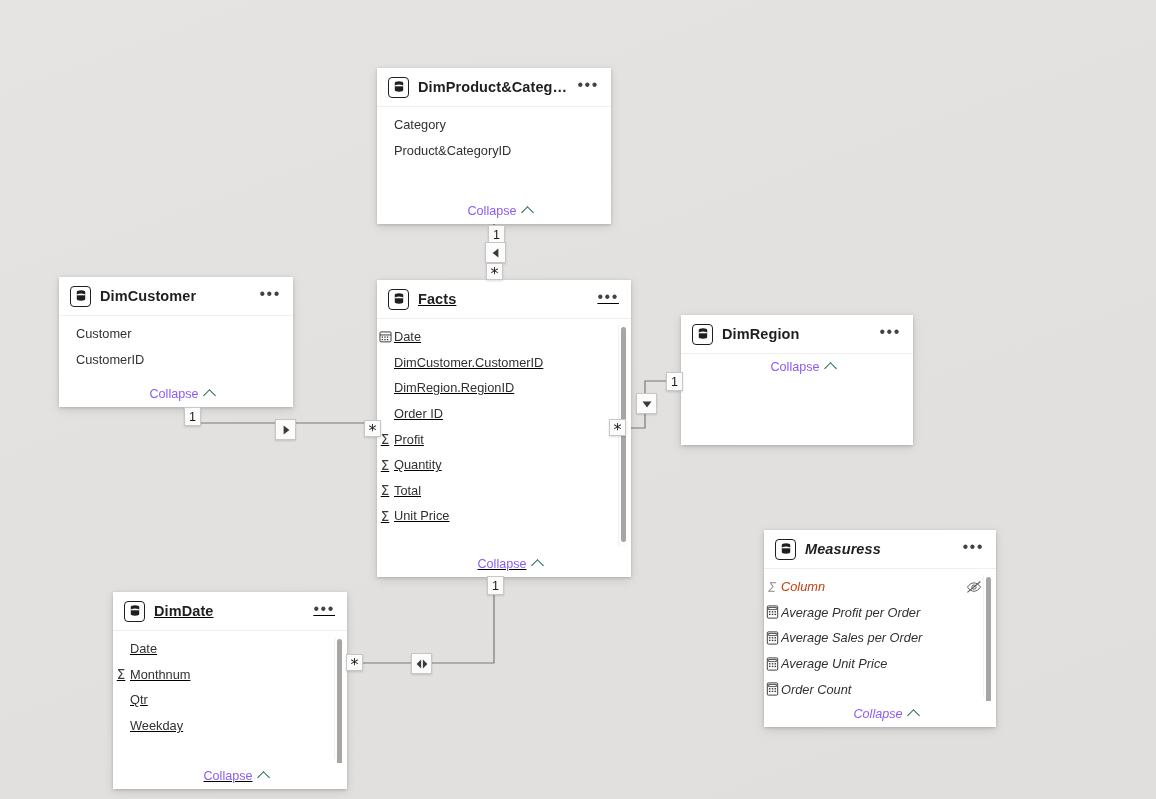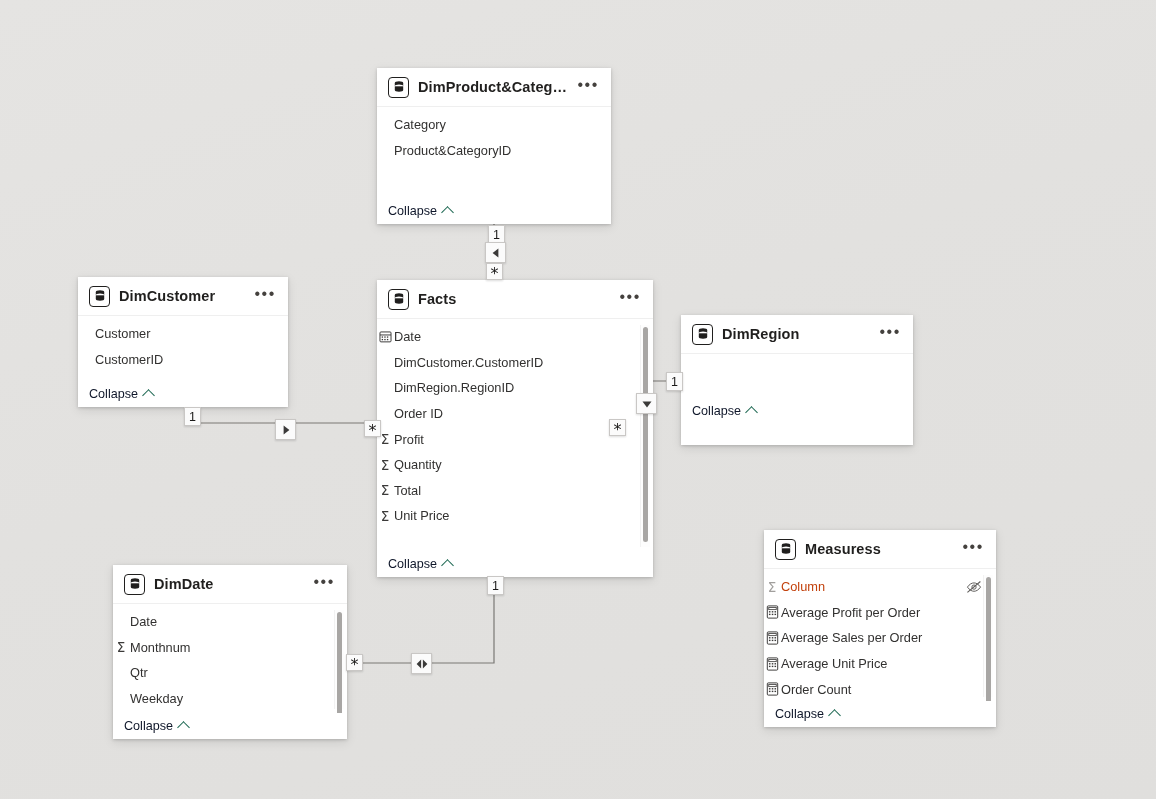--- a/index.html
+++ b/index.html
@@ -125,24 +125,25 @@
     flex: 0 0 auto;
     padding-left: 6px;
   }
   .collapse {
     height: 26px;
     display: flex;
     align-items: center;
     gap: 6px;
     padding-left: 11px;
     font-size: 12.6px;
-    color: #0f172a;
+    color: #8b5cf6;
     cursor: pointer;
     background: #fff;
     flex: 0 0 auto;
+    justify-content: center;
   }
   .chev {
     display: inline-block;
     width: 8px;
     height: 8px;
     border-left: 1.4px solid #1a6650;
     border-top: 1.4px solid #1a6650;
     transform: rotate(45deg);
     margin-top: 3px;
   }
@@ -228,21 +229,21 @@
           </div>
           <div class="fld">
             <span class="fname">Product&amp;CategoryID</span>
           </div>
         </div>
         <div class="collapse">
           <span>Collapse</span>
           <span class="chev"></span>
         </div>
       </div>
-      <div class="tbl" style="left: 78px; top: 277px; width: 210px; height: 130px;">
+      <div class="tbl" style="left: 59px; top: 277px; width: 234px; height: 130px;">
         <div class="tbl-header">
           <span class="tbl-icon">
             <svg width="11" height="12" viewBox="0 0 11 12">
               <ellipse cx="5.5" cy="2" rx="4.2" ry="1.7" fill="#201f1e"></ellipse>
               <rect x="1.3" y="2" width="8.4" height="3" fill="#201f1e"></rect>
               <ellipse cx="5.5" cy="5.1" rx="4.2" ry="1.6" fill="#ffffff"></ellipse>
               <rect x="1.3" y="5.3" width="8.4" height="3.6" fill="#201f1e"></rect>
               <ellipse cx="5.5" cy="9" rx="4.2" ry="1.7" fill="#201f1e"></ellipse>
             </svg>
           </span>
@@ -255,21 +256,21 @@
           </div>
           <div class="fld">
             <span class="fname">CustomerID</span>
           </div>
         </div>
         <div class="collapse">
           <span>Collapse</span>
           <span class="chev"></span>
         </div>
       </div>
-      <div class="tbl" style="left: 377px; top: 280px; width: 276px; height: 297px;">
+      <div class="tbl" style="left: 377px; top: 280px; width: 254px; height: 297px; text-decoration: underline;">
         <div class="tbl-header">
           <span class="tbl-icon">
             <svg width="11" height="12" viewBox="0 0 11 12">
               <ellipse cx="5.5" cy="2" rx="4.2" ry="1.7" fill="#201f1e"></ellipse>
               <rect x="1.3" y="2" width="8.4" height="3" fill="#201f1e"></rect>
               <ellipse cx="5.5" cy="5.1" rx="4.2" ry="1.6" fill="#ffffff"></ellipse>
               <rect x="1.3" y="5.3" width="8.4" height="3.6" fill="#201f1e"></rect>
               <ellipse cx="5.5" cy="9" rx="4.2" ry="1.7" fill="#201f1e"></ellipse>
             </svg>
           </span>
@@ -319,40 +320,40 @@
           </div>
           <div class="sbar">
             <div class="sthumb" style="top: 2px; height: 215px;"></div>
           </div>
         </div>
         <div class="collapse">
           <span>Collapse</span>
           <span class="chev"></span>
         </div>
       </div>
-      <div class="tbl" style="left: 681px; top: 315px; width: 232px; height: 130px; gap: 44px;">
+      <div class="tbl" style="left: 681px; top: 315px; width: 232px; height: 130px;">
         <div class="tbl-header">
           <span class="tbl-icon">
             <svg width="11" height="12" viewBox="0 0 11 12">
               <ellipse cx="5.5" cy="2" rx="4.2" ry="1.7" fill="#201f1e"></ellipse>
               <rect x="1.3" y="2" width="8.4" height="3" fill="#201f1e"></rect>
               <ellipse cx="5.5" cy="5.1" rx="4.2" ry="1.6" fill="#ffffff"></ellipse>
               <rect x="1.3" y="5.3" width="8.4" height="3.6" fill="#201f1e"></rect>
               <ellipse cx="5.5" cy="9" rx="4.2" ry="1.7" fill="#201f1e"></ellipse>
             </svg>
           </span>
           <span class="tbl-title">DimRegion</span>
           <span class="tbl-menu">•••</span>
         </div>
         <div class="collapse">
           <span>Collapse</span>
           <span class="chev"></span>
         </div>
       </div>
-      <div class="tbl" style="left: 113px; top: 565px; width: 234px; height: 174px;">
+      <div class="tbl" style="left: 113px; top: 592px; width: 234px; height: 197px; text-decoration: underline;">
         <div class="tbl-header">
           <span class="tbl-icon">
             <svg width="11" height="12" viewBox="0 0 11 12">
               <ellipse cx="5.5" cy="2" rx="4.2" ry="1.7" fill="#201f1e"></ellipse>
               <rect x="1.3" y="2" width="8.4" height="3" fill="#201f1e"></rect>
               <ellipse cx="5.5" cy="5.1" rx="4.2" ry="1.6" fill="#ffffff"></ellipse>
               <rect x="1.3" y="5.3" width="8.4" height="3.6" fill="#201f1e"></rect>
               <ellipse cx="5.5" cy="9" rx="4.2" ry="1.7" fill="#201f1e"></ellipse>
             </svg>
           </span>
@@ -375,21 +376,21 @@
           </div>
           <div class="sbar">
             <div class="sthumb" style="top: 2px; height: 128px;"></div>
           </div>
         </div>
         <div class="collapse">
           <span>Collapse</span>
           <span class="chev"></span>
         </div>
       </div>
-      <div class="tbl" style="left: 764px; top: 530px; width: 232px; height: 197px;">
+      <div class="tbl" style="left: 764px; top: 530px; width: 232px; height: 197px; font-style: italic;">
         <div class="tbl-header">
           <span class="tbl-icon">
             <svg width="11" height="12" viewBox="0 0 11 12">
               <ellipse cx="5.5" cy="2" rx="4.2" ry="1.7" fill="#201f1e"></ellipse>
               <rect x="1.3" y="2" width="8.4" height="3" fill="#201f1e"></rect>
               <ellipse cx="5.5" cy="5.1" rx="4.2" ry="1.6" fill="#ffffff"></ellipse>
               <rect x="1.3" y="5.3" width="8.4" height="3.6" fill="#201f1e"></rect>
               <ellipse cx="5.5" cy="9" rx="4.2" ry="1.7" fill="#201f1e"></ellipse>
             </svg>
           </span>

